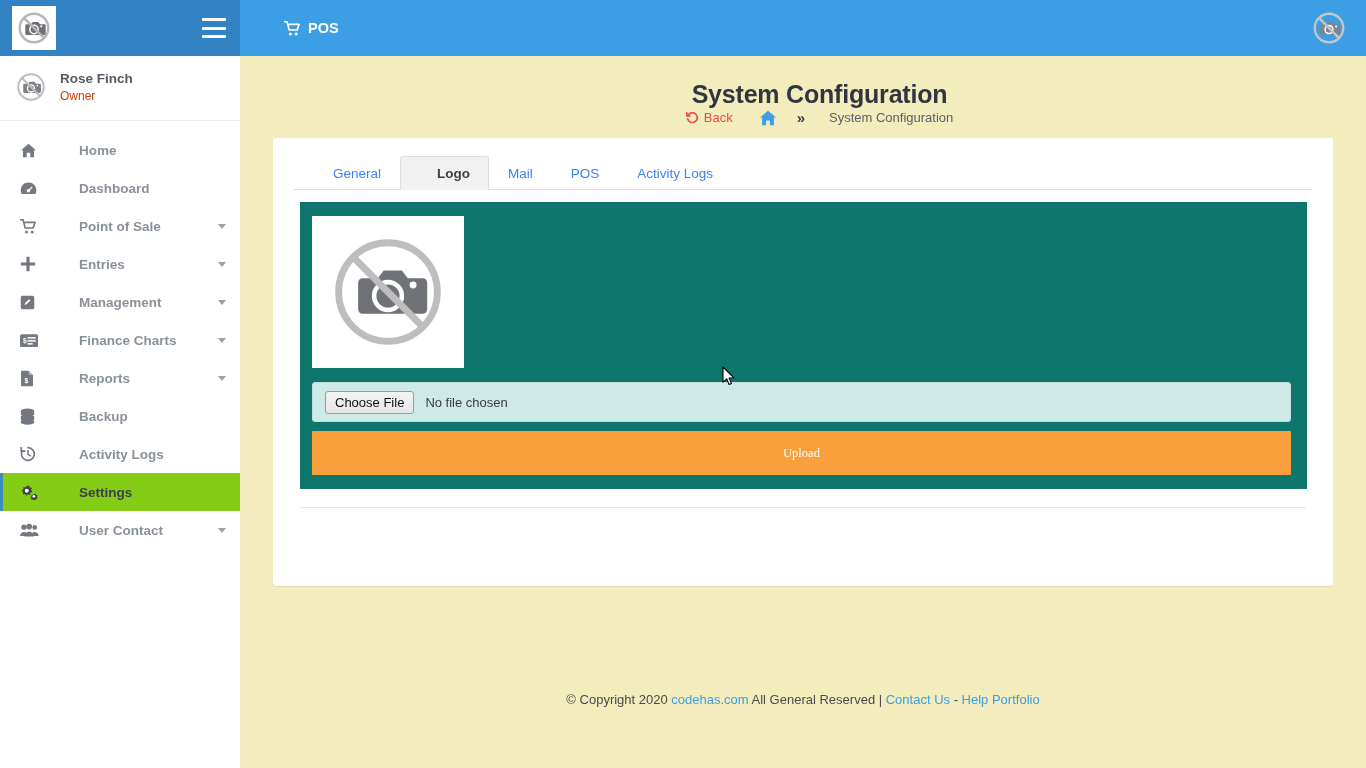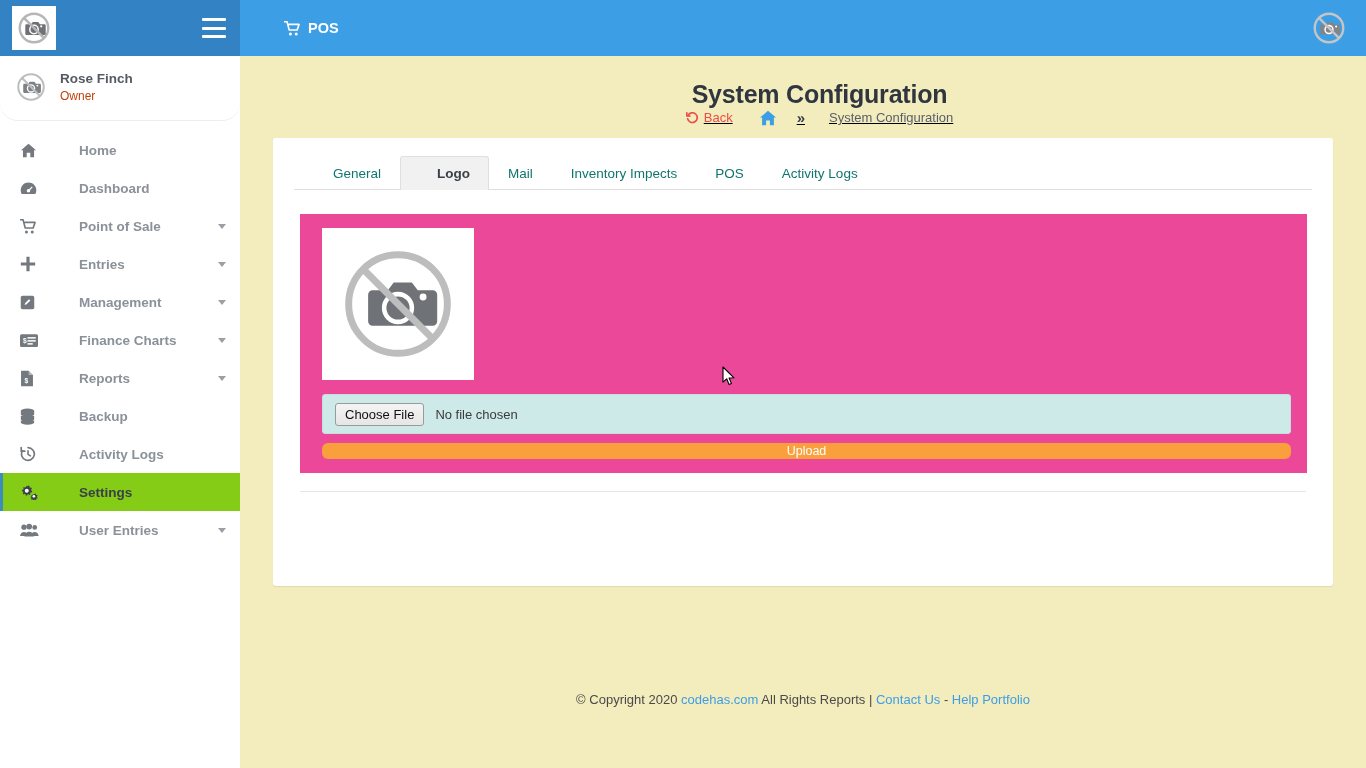--- a/index.html
+++ b/index.html
@@ -56,21 +56,20 @@
   .sidebar {
     position: absolute; left: 0; top: 56px;
     width: 240px; bottom: 0;
     background: #ffffff;
     overflow: hidden;
   }
   .user-panel {
     display: flex; align-items: center;
     padding: 14px 16px 16px 14px;
     border-bottom: 1px solid #eceff1;
-    border-radius: 18px;
   }
   .user-avatar {
     width: 34px; height: 34px; border-radius: 50%;
     flex: 0 0 auto; margin-right: 12px;
     display: flex; align-items: center; justify-content: center;
   }
   .user-name { font-size: 13.5px; font-weight: bold; color: #555b63; line-height: 1.35; }
   .user-role { font-size: 12px; color: #c2410c; line-height: 1.35; }
 
   .menu { list-style: none; margin: 10px 0 0 0; padding: 0; }
@@ -117,21 +116,21 @@
     flex-direction: column;
   }
   .page-title {
     font-size: 25px; font-weight: bold; color: #2f3640;
     letter-spacing: -0.2px;
   }
   .head-sep {
     width: 1px; height: 26px; background: #dcd8b2;
     margin: 0 22px 0 26px;
   }
-  .crumbs { display: flex; align-items: center; font-size: 13px; text-decoration: underline; }
+  .crumbs { display: flex; align-items: center; font-size: 13px; }
   .crumb-back {
     color: #ea4c46; display: flex; align-items: center; gap: 5px;
     cursor: pointer; font-size: 13px;
   }
   .crumb-home { margin-left: 26px; color: #3c9ee5; cursor: pointer; display:flex; align-items:center;}
   .crumb-sep { margin: 0 0 0 20px; color: #3b4149; font-size: 15px; font-weight: bold; }
   .crumb-current { margin-left: 24px; color: #5a6068; font-size: 13px; }
 
   .panel {
     margin: 20px 33px 0 33px;
@@ -143,41 +142,41 @@
   }
 
   .tabs {
     display: flex; align-items: flex-end;
     padding: 18px 0 0 20px;
     border-bottom: 1px solid #dfdfdf;
     margin: 0 21px;
   }
   .tab {
     padding: 9px 18px 9px 18px;
-    font-size: 13.5px; color: #0f766e;
+    font-size: 13.5px; color: #3b82f6;
     cursor: pointer;
     border: 1px solid transparent;
     border-bottom: none;
     margin-bottom: -1px;
     border-radius: 3px 3px 0 0;
     white-space: nowrap;
   }
   .tab.active {
     background: #f1f1f1;
     color: #3b4149;
     font-weight: bold;
     border-color: #dfdfdf;
     border-bottom-color: #f1f1f1;
     padding-left: 36px;
   }
 
   .upload-area {
-    margin: 24px 26px 0 27px;
-    background: #ec4899;
-    padding: 14px 16px 14px 22px;
+    margin: 12px 26px 0 27px;
+    background: #0f766e;
+    padding: 14px 16px 14px 12px;
   }
   .preview-box {
     width: 152px; height: 152px;
     background: #ffffff;
     display: flex; align-items: center; justify-content: center;
   }
   .file-row {
     margin-top: 14px;
     background: #cdeae8;
     border: 1px solid #c3dedd;
@@ -192,25 +191,25 @@
     border: 1px solid #9a9a9a;
     border-radius: 3px;
     font-size: 13px; color: #101010;
     padding: 3px 9px;
     font-family: "Liberation Sans", sans-serif;
     cursor: pointer;
   }
   .no-file { font-size: 13px; color: #3b3b3b; margin-left: 11px; }
   .upload-btn {
     margin-top: 9px;
-    height: 16px; width: 100%;
+    height: 44px; width: 100%;
     background: #f9a03c;
-    border: none; border-radius: 6px;
+    border: none; border-radius: 1px;
     color: #ffffff; font-size: 12.5px;
-    font-family: Liberation Sans, sans-serif;
+    font-family: Liberation Serif, serif;
     display: flex; align-items: center; justify-content: center;
     cursor: pointer;
   }
   .panel-hr {
     margin: 18px 27px 0 27px;
     border: none; border-top: 1px solid #e6e6e6;
   }
 
   .footer {
     position: absolute; left: 0; right: 0; bottom: 0;
@@ -415,21 +414,21 @@
       <span class="mi-icon">
         <svg width="19" height="14" viewBox="0 0 24 17">
             <circle cx="5" cy="5" r="3.3" fill="currentColor"></circle>
             <circle cx="18.6" cy="5.2" r="3" fill="currentColor"></circle>
             <circle cx="11.6" cy="4.2" r="3.6" fill="currentColor"></circle>
             <path d="M0 16c.6-3.4 2.4-5 5-5s4.4 1.6 5 5z" fill="currentColor"></path>
             <path d="M13.6 16c.6-3.4 2.4-5 5-5s4.4 1.6 5 5z" fill="currentColor"></path>
             <path d="M5.6 16.6c.7-3.9 2.8-5.8 6-5.8s5.3 1.9 6 5.8z" fill="currentColor"></path>
           </svg>
       </span>
-      <span>User Entries</span>
+      <span>User Contact</span>
       <span class="caret"></span>
     </li>
 
 
   </ul>
 </div>
 
 <div class="content">
 
   <div class="page-head">
@@ -452,21 +451,20 @@
       <span class="crumb-current">System Configuration</span>
     </div>
   </div>
 
   <div class="panel">
 
     <div class="tabs">
       <div class="tab">General</div>
       <div class="tab active">Logo</div>
       <div class="tab">Mail</div>
-      <div class="tab">Inventory Impects</div>
       <div class="tab">POS</div>
       <div class="tab">Activity Logs</div>
     </div>
 
     <div class="upload-area">
       <div class="preview-box">
         <svg width="128" height="128" viewBox="0 0 48 48">
           <circle cx="24" cy="24" r="18.5" fill="none" stroke="#bdbdbd" stroke-width="2.6"></circle>
           <path d="M14.5 18.8h5.7l2.2-2.9h6.8l2.2 2.9h5.6a1.7 1.7 0 0 1 1.7 1.7v10a1.7 1.7 0 0 1-1.7 1.7H14.5a1.7 1.7 0 0 1-1.7-1.7v-10a1.7 1.7 0 0 1 1.7-1.7z" fill="#6f7276"></path>
           <circle cx="24" cy="25.5" r="5.2" fill="none" stroke="#ffffff" stroke-width="1.7"></circle>
@@ -481,20 +479,20 @@
       </div>
 
       <button class="upload-btn">Upload</button>
     </div>
 
     <hr class="panel-hr">
   </div>
 
   <div class="footer">
     <div>
-      <span>© Copyright 2020 </span><a>codehas.com</a><span> All Rights Reports | </span><a>Contact Us</a><span> - </span><a>Help Portfolio</a>
+      <span>© Copyright 2020 </span><a>codehas.com</a><span> All General Reserved | </span><a>Contact Us</a><span> - </span><a>Help Portfolio</a>
     </div>
   </div>
 </div>
 
 <svg class="cursor" viewBox="0 0 14 21">
   <path d="M1 1 L1 16.2 L4.7 12.8 L7.1 18.6 L9.5 17.6 L7.1 12 L12 11.8 Z" fill="#ffffff" stroke="#000000" stroke-width="1.1" stroke-linejoin="round"></path>
 </svg>
 
 </body></html>

